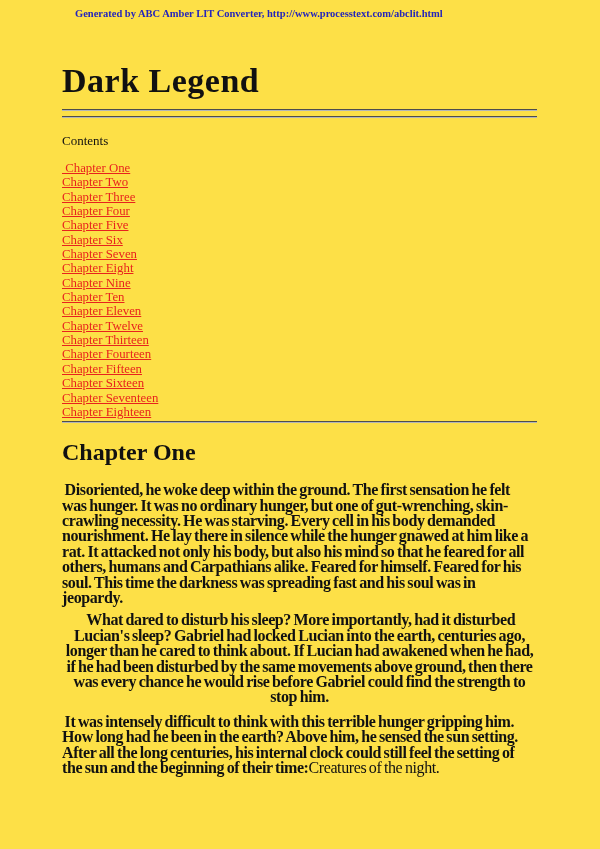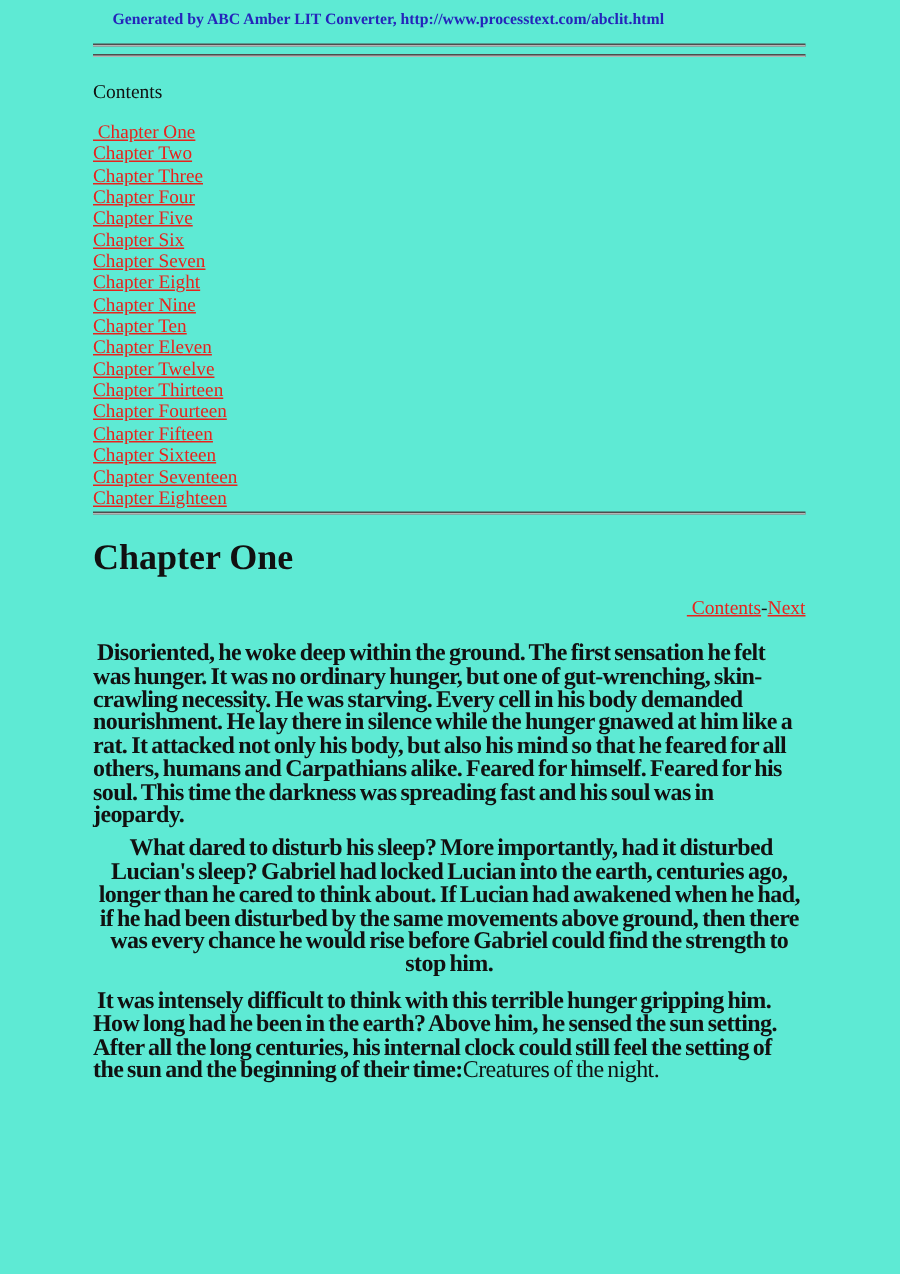--- a/index.html
+++ b/index.html
@@ -10,21 +10,21 @@
   * { box-sizing: border-box; margin: 0; padding: 0; }
   html, body { background: #ffffff; }
   body {
     font-family: "Liberation Serif", "DejaVu Serif", serif;
     color: #111111;
   }
   .page {
     position: relative;
     width: 600px;
     height: 849px;
-    background: #5eead4;
+    background: #fde047;
     overflow: hidden;
   }
   .converter-header {
     margin: 8px 0 0 75px;
     color: var(--header-blue);
     font-weight: bold;
     font-size: 10.5px;
     line-height: 12px;
     white-space: pre;
   }
@@ -103,35 +103,35 @@
 </style>
 </head>
 <body>
 
 <div class="page">
 
   <div class="converter-header">Generated by ABC Amber LIT Converter, http://www.processtext.com/abclit.html</div>
 
   <div class="content">
 
+    <h1 class="book-title">Dark Legend</h1>
 
 
 
     <hr class="rule hr-1">
     <hr class="rule hr-2">
 
     <p class="contents-label">Contents</p>
 
     <div class="toc"><a class="toc-link"> Chapter One</a><br><a class="toc-link">Chapter Two</a><br><a class="toc-link">Chapter Three</a><br><a class="toc-link">Chapter Four</a><br><a class="toc-link">Chapter Five</a><br><a class="toc-link">Chapter Six</a><br><a class="toc-link">Chapter Seven</a><br><a class="toc-link">Chapter Eight</a><br><a class="toc-link">Chapter Nine</a><br><a class="toc-link">Chapter Ten</a><br><a class="toc-link">Chapter Eleven</a><br><a class="toc-link">Chapter Twelve</a><br><a class="toc-link">Chapter Thirteen</a><br><a class="toc-link">Chapter Fourteen</a><br><a class="toc-link">Chapter Fifteen</a><br><a class="toc-link">Chapter Sixteen</a><br><a class="toc-link">Chapter Seventeen</a><br><a class="toc-link">Chapter Eighteen</a><br></div>
 
     <hr class="rule hr-3">
 
     <h2 class="chapter-heading">Chapter One</h2>
 
-    <p class="nav-line"><a class="nav-link"> Contents</a><span class="nav-separator">-</span><a class="nav-link">Next</a></p>
 
     <p class="body-para p1"><span> Disoriented, he woke deep within the ground. The first sensation he felt was hunger. It was no ordinary hunger, but one of gut-wrenching, skin-crawling necessity. He was starving. Every cell in his body demanded nourishment. He lay there in silence while the hunger gnawed at him like a rat. It attacked not only his body, but also his mind so that he feared for all others, humans and Carpathians alike. Feared for himself. Feared for his soul. This time the darkness was spreading fast and his soul was in jeopardy.</span><span class="tail"></span></p>
 
     <p class="body-para p2"><span> What dared to disturb his sleep? More importantly, had it disturbed Lucian's sleep? Gabriel had locked Lucian into the earth, centuries ago, longer than he cared to think about. If Lucian had awakened when he had, if he had been disturbed by the same movements above ground, then there was every chance he would rise before Gabriel could find the strength to stop him.</span><span class="tail"></span></p>
 
     <p class="body-para p3"><span> It was intensely difficult to think with this terrible hunger gripping him. How long had he been in the earth? Above him, he sensed the sun setting. After all the long centuries, his internal clock could still feel the setting of the sun and the beginning of their time:</span><span class="tail">Creatures of the night.</span></p>
 
   </div>
 </div>
 

